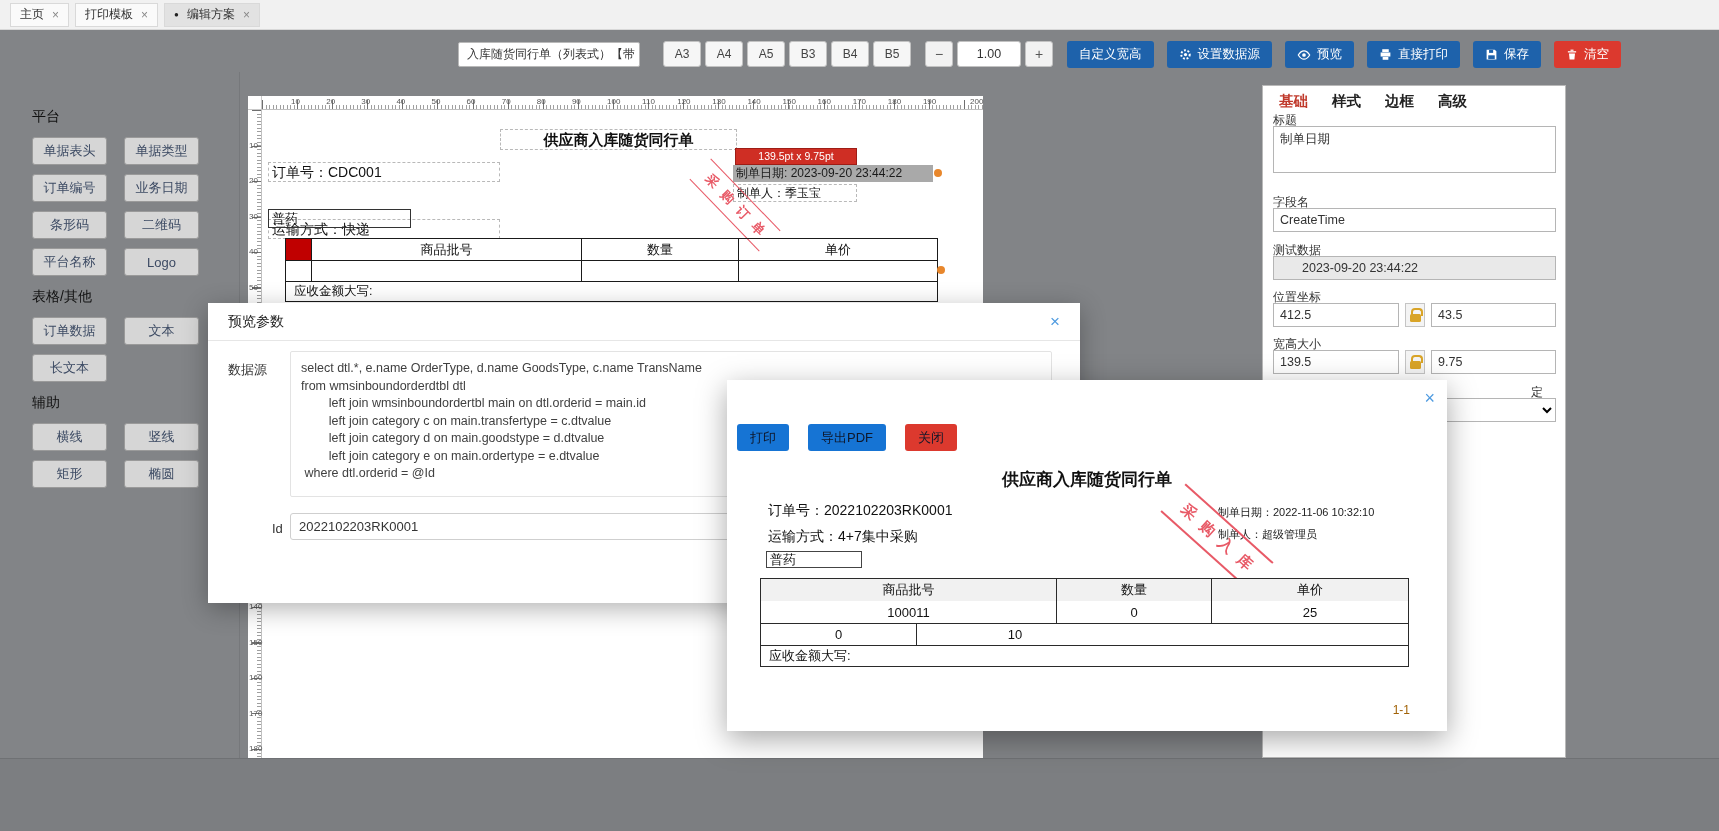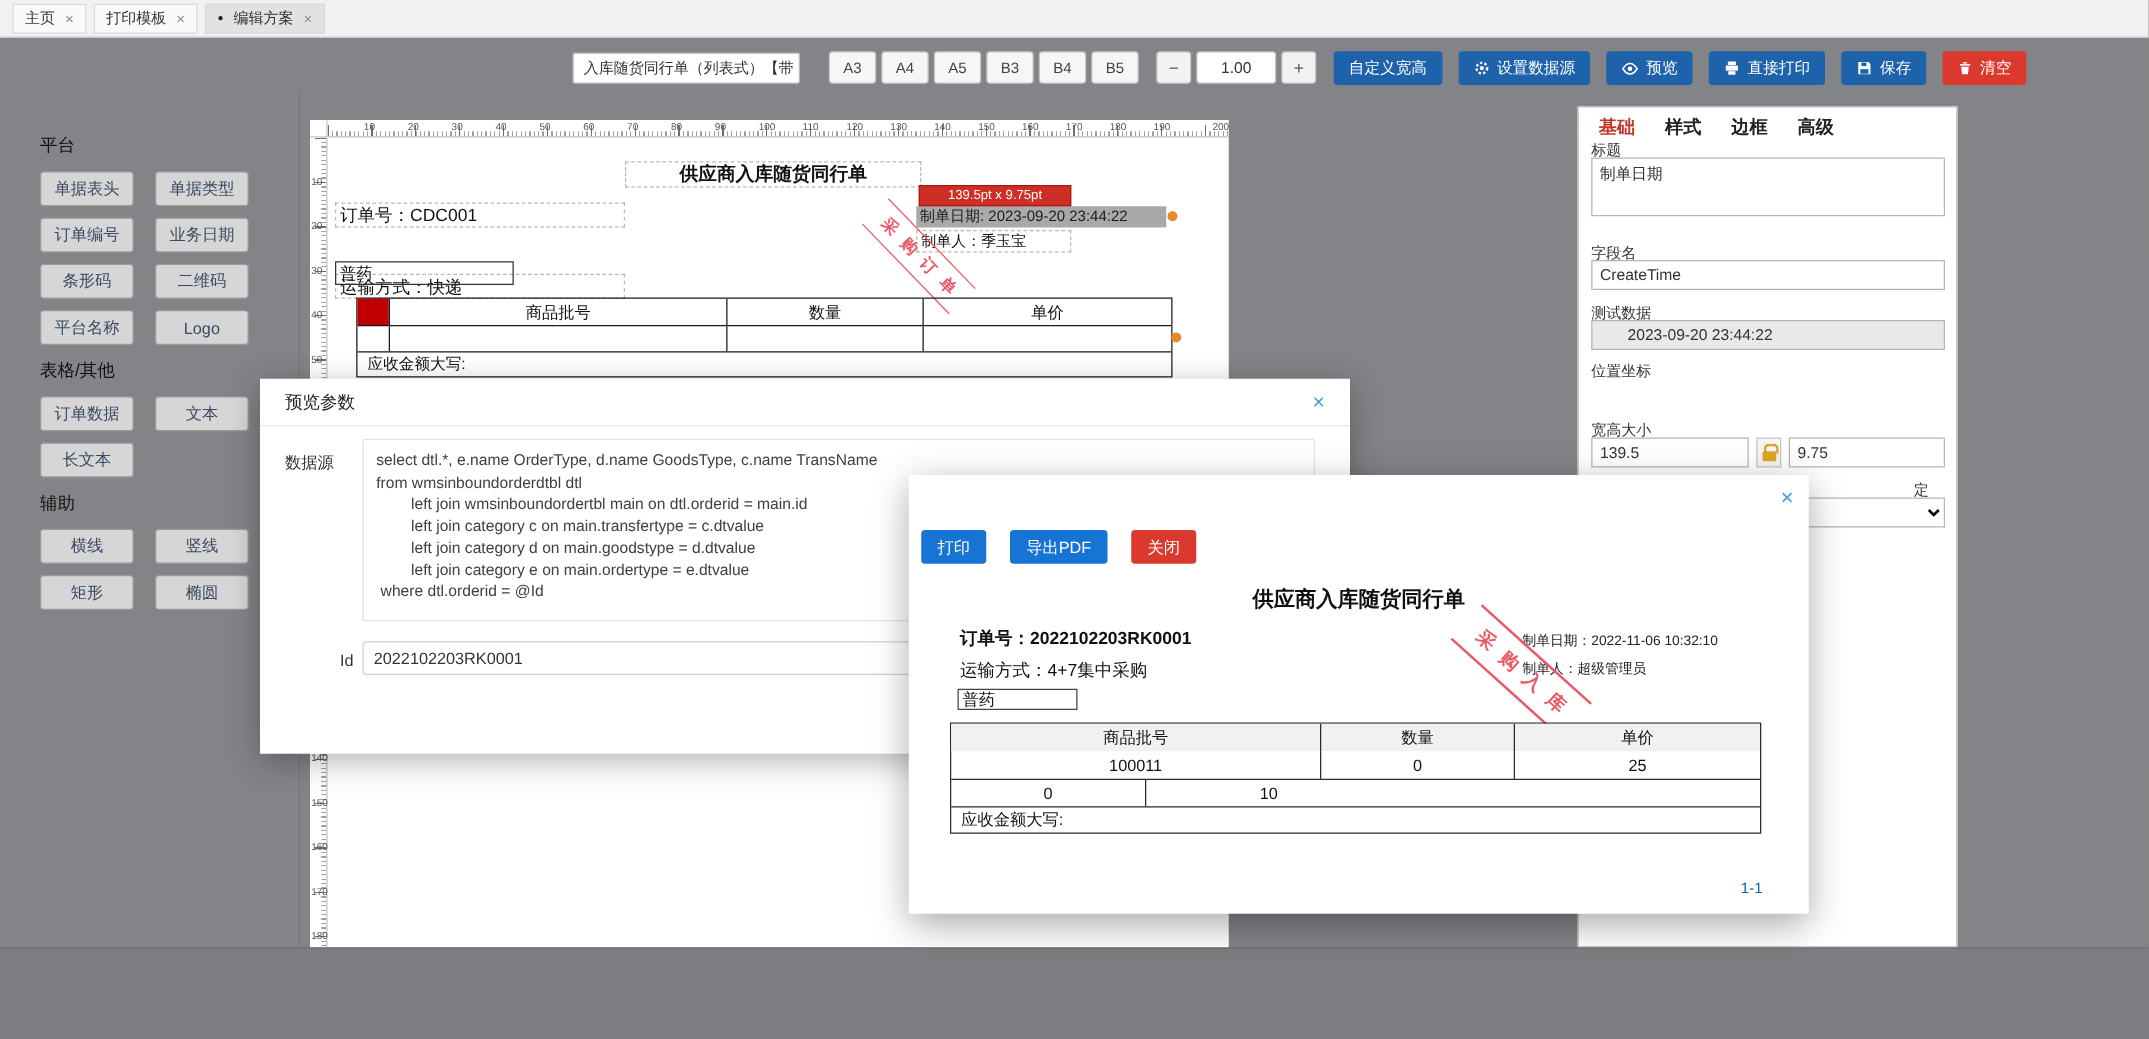--- a/index.html
+++ b/index.html
@@ -92,40 +92,40 @@
   .m-close { color:#4f9be0; font-size:17px; cursor:pointer; line-height:1; }
   .m1-ds-label { position:absolute; left:20px; top:58px; font-size:13px; color:#333; }
   .m1-sql { position:absolute; left:82px; top:48px; width:762px; height:146px; border:1px solid #e3e3e3; border-radius:2px; padding:8px 10px; font-size:12.5px; line-height:17.5px; color:#404040; white-space:pre-wrap; overflow:hidden; }
   .m1-id-label { position:absolute; left:64px; top:218px; font-size:13px; color:#333; }
   .m1-id-input { position:absolute; left:82px; top:210px; width:762px; height:27px; border:1px solid #cfcfcf; border-radius:3px; padding:0 8px; font-size:13px; font-family:inherit; color:#333; }
 
   
   .modal2 { position:absolute; left:727px; top:380px; width:720px; height:351px; background:#fff; box-shadow:0 8px 28px rgba(0,0,0,.35); z-index:40; }
   .m2-close { position:absolute; right:12px; top:8px; color:#4f9be0; font-size:18px; cursor:pointer; }
   .m2-btns { position:absolute; left:10px; top:44px; display:flex; gap:19px; }
-  .mbtn { height:27px; border:none; border-radius:3px; color:#ffffff; font-size:13px; padding:0 13px; font-family:inherit; cursor:pointer; }
+  .mbtn { height:27px; border:none; border-radius:3px; color:#0f172a; font-size:13px; padding:0 13px; font-family:inherit; cursor:pointer; }
   .mbtn.blue { background:var(--modal-blue); }
   .mbtn.red  { background:var(--danger-red); }
   .m2-doc { position:absolute; left:33px; top:84px; right:33px; bottom:14px; font-size:14px; color:#111; }
   .p-title { position:absolute; left:0; right:0; top:4px; text-align:center; font-size:17px; font-weight:700; color:#111; }
-  .p-order { position:absolute; left:8px; top:38px;font-weight:bold; }
+  .p-order { position:absolute; left:8px; top:38px; }
   .p-cdate { position:absolute; left:458px; top:41px; font-size:11px; color:#222; }
   .p-trans { position:absolute; left:8px; top:64px; }
   .p-creator { position:absolute; left:458px; top:63px; font-size:11px; color:#222; }
   .p-drug { position:absolute; left:6px; top:87px; width:96px; height:17px; border:1px solid #444; font-size:13px; line-height:15px; padding-left:3px; }
   .stamp-preview { left:398px; top:54px; width:118px; height:38px; font-size:15px; letter-spacing:10px; text-indent:10px; transform:rotate(42deg); border-width:2px; }
   .ptable { position:absolute; left:0; top:114px; width:649px; border:1px solid #2a2a2a; font-size:13px; }
   .pt-row { display:flex; height:22px; }
   .pt-row + .pt-row, .pt-footer { border-top:1px solid #2a2a2a; }
   .pt-row.head { background:#f1f1f1; }
   .pt-cell { display:flex; align-items:center; justify-content:center; }
   .pt-cell + .pt-cell { border-left:1px solid #2a2a2a; }
   .pc0 { width:295px; } .pc1 { width:155px; } .pc2 { width:197px; }
   .pt-footer { height:21px; display:flex; align-items:center; padding-left:8px; }
-  .p-page { position:absolute; right:4px; bottom:0; font-size:12px; color:#0369a1; }
+  .p-page { position:absolute; right:4px; bottom:0; font-size:12px; color:#a16207; }
 
   .bstrip { position:absolute; left:0; right:0; top:758px; height:73px; background:#7c7e81; border-top:1px solid #6f7174; z-index:5; }
 </style>
 </head>
 <body>
 
 <div class="tabbar">
   <div class="wtab">
     <span>主页</span>
     <span class="tclose">×</span>
@@ -308,20 +308,27 @@
     <span class="rtab">边框</span>
     <span class="rtab">高级</span>
   </div>
   <div class="rlabel" style="top:26px">标题</div>
   <textarea class="rtextarea" style="">制单日期</textarea>
   <div class="rlabel" style="top:108px">字段名</div>
   <input class="rinput" style="top: 122px;" value="CreateTime">
   <div class="rlabel" style="top:156px">测试数据</div>
   <input class="rinput grey" style="top: 170px;" value="2023-09-20 23:44:22">
   <div class="rlabel" style="top:203px">位置坐标</div>
+  <div class="pair" style="top:217px">
+    <input class="pinput" value="412.5" style="">
+    <span class="lockbtn">
+        <span class="lock"></span>
+      </span>
+    <input class="pinput p2" value="43.5" style="">
+  </div>
   <div class="rlabel" style="top:250px">宽高大小</div>
   <div class="pair" style="top:264px">
     <input class="pinput" value="139.5" style="">
     <span class="lockbtn">
         <span class="lock"></span>
       </span>
     <input class="pinput p2" value="9.75" style="">
   </div>
   <div class="partial-label">定</div>
   <select class="rselect"></select>

